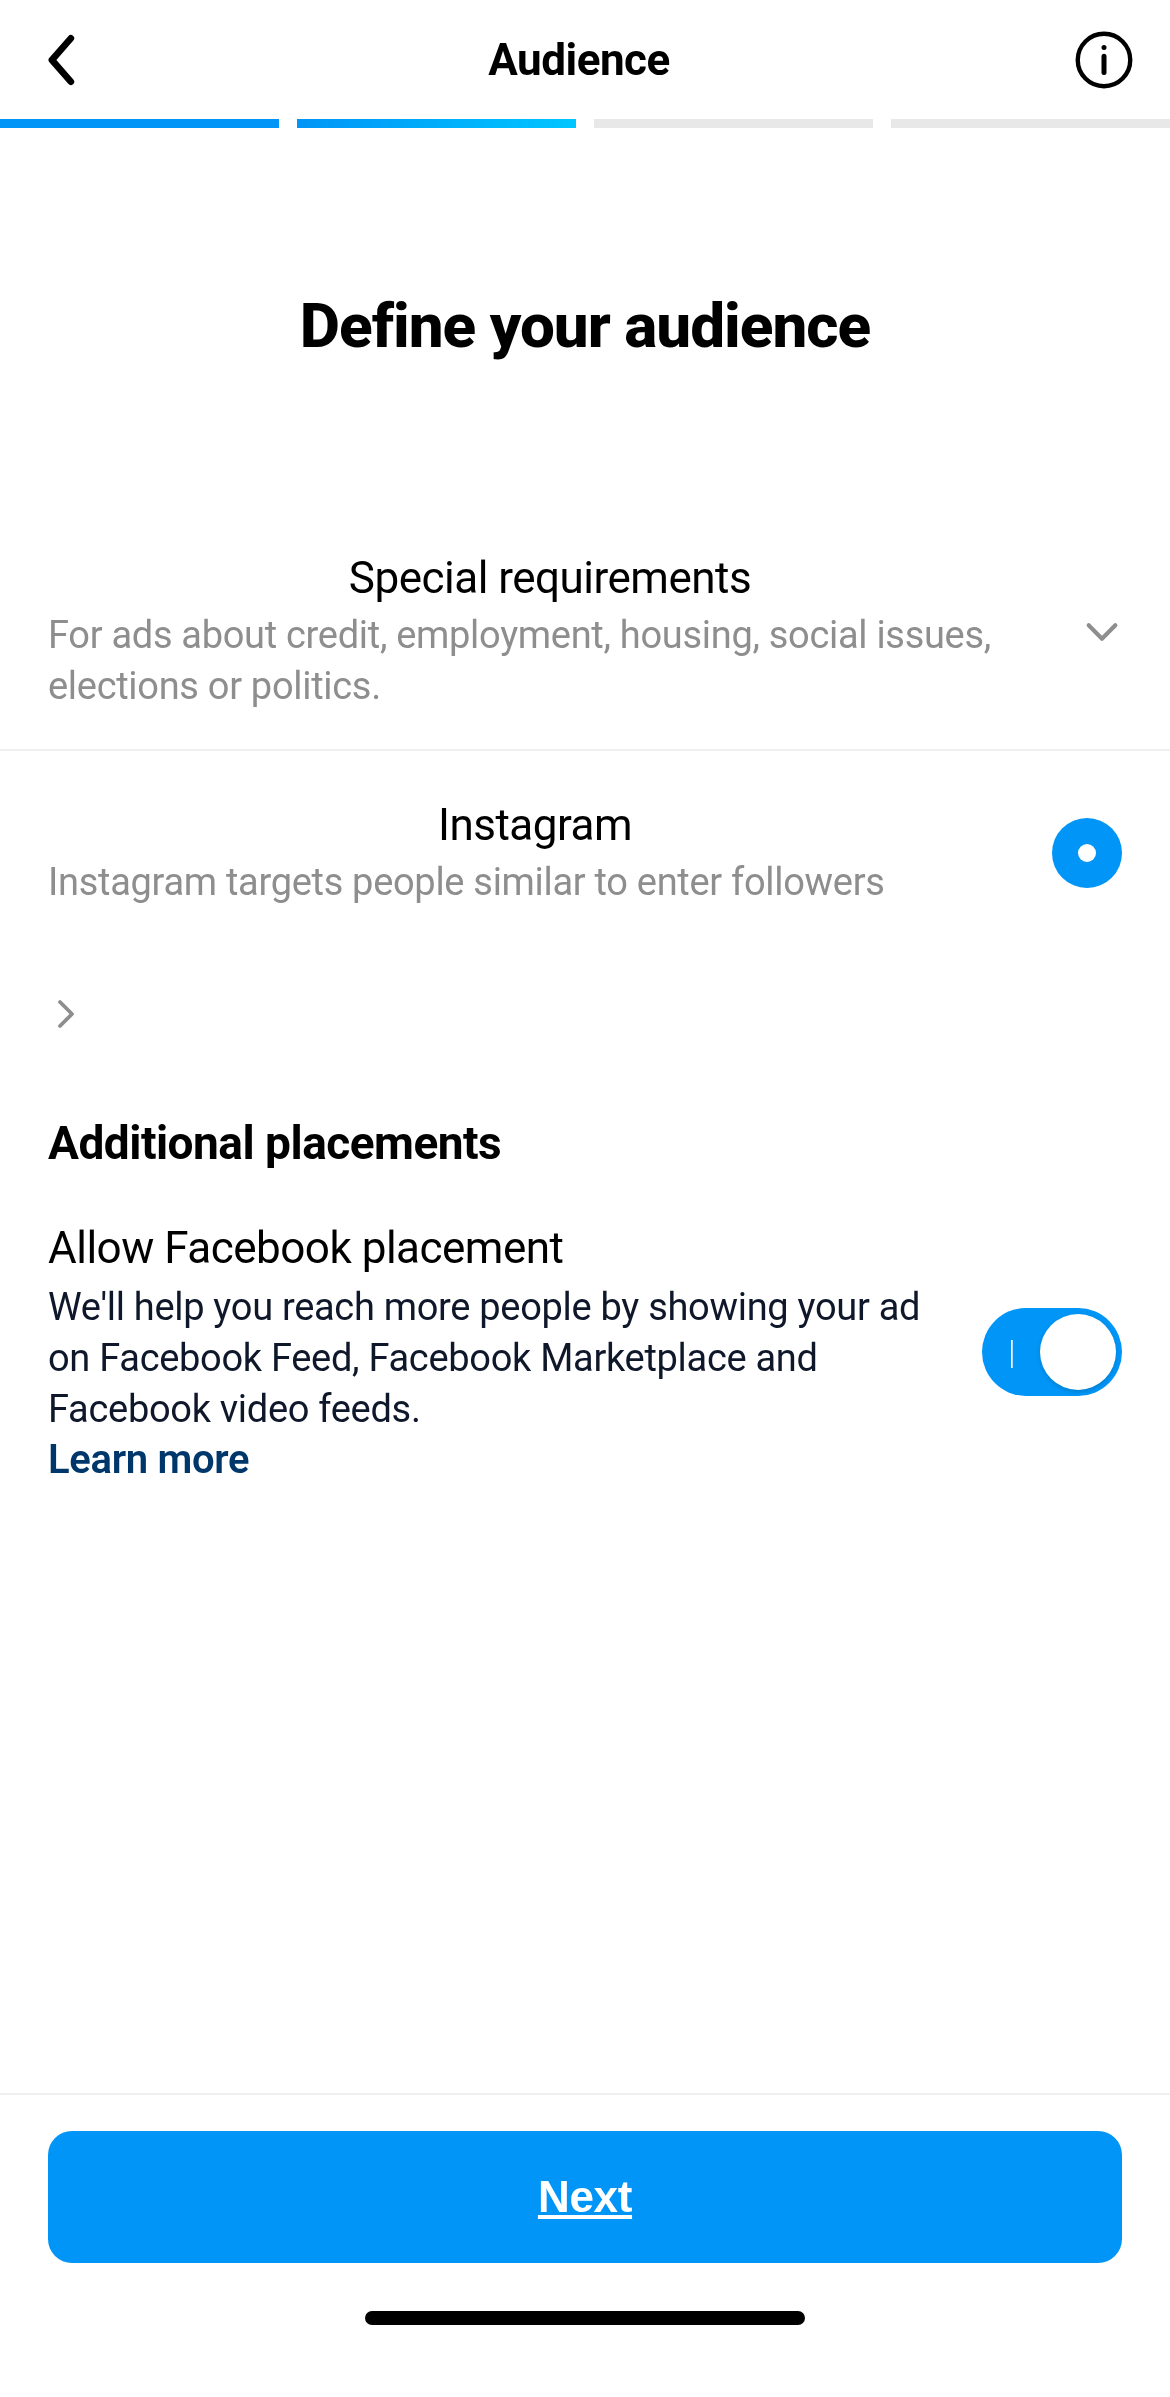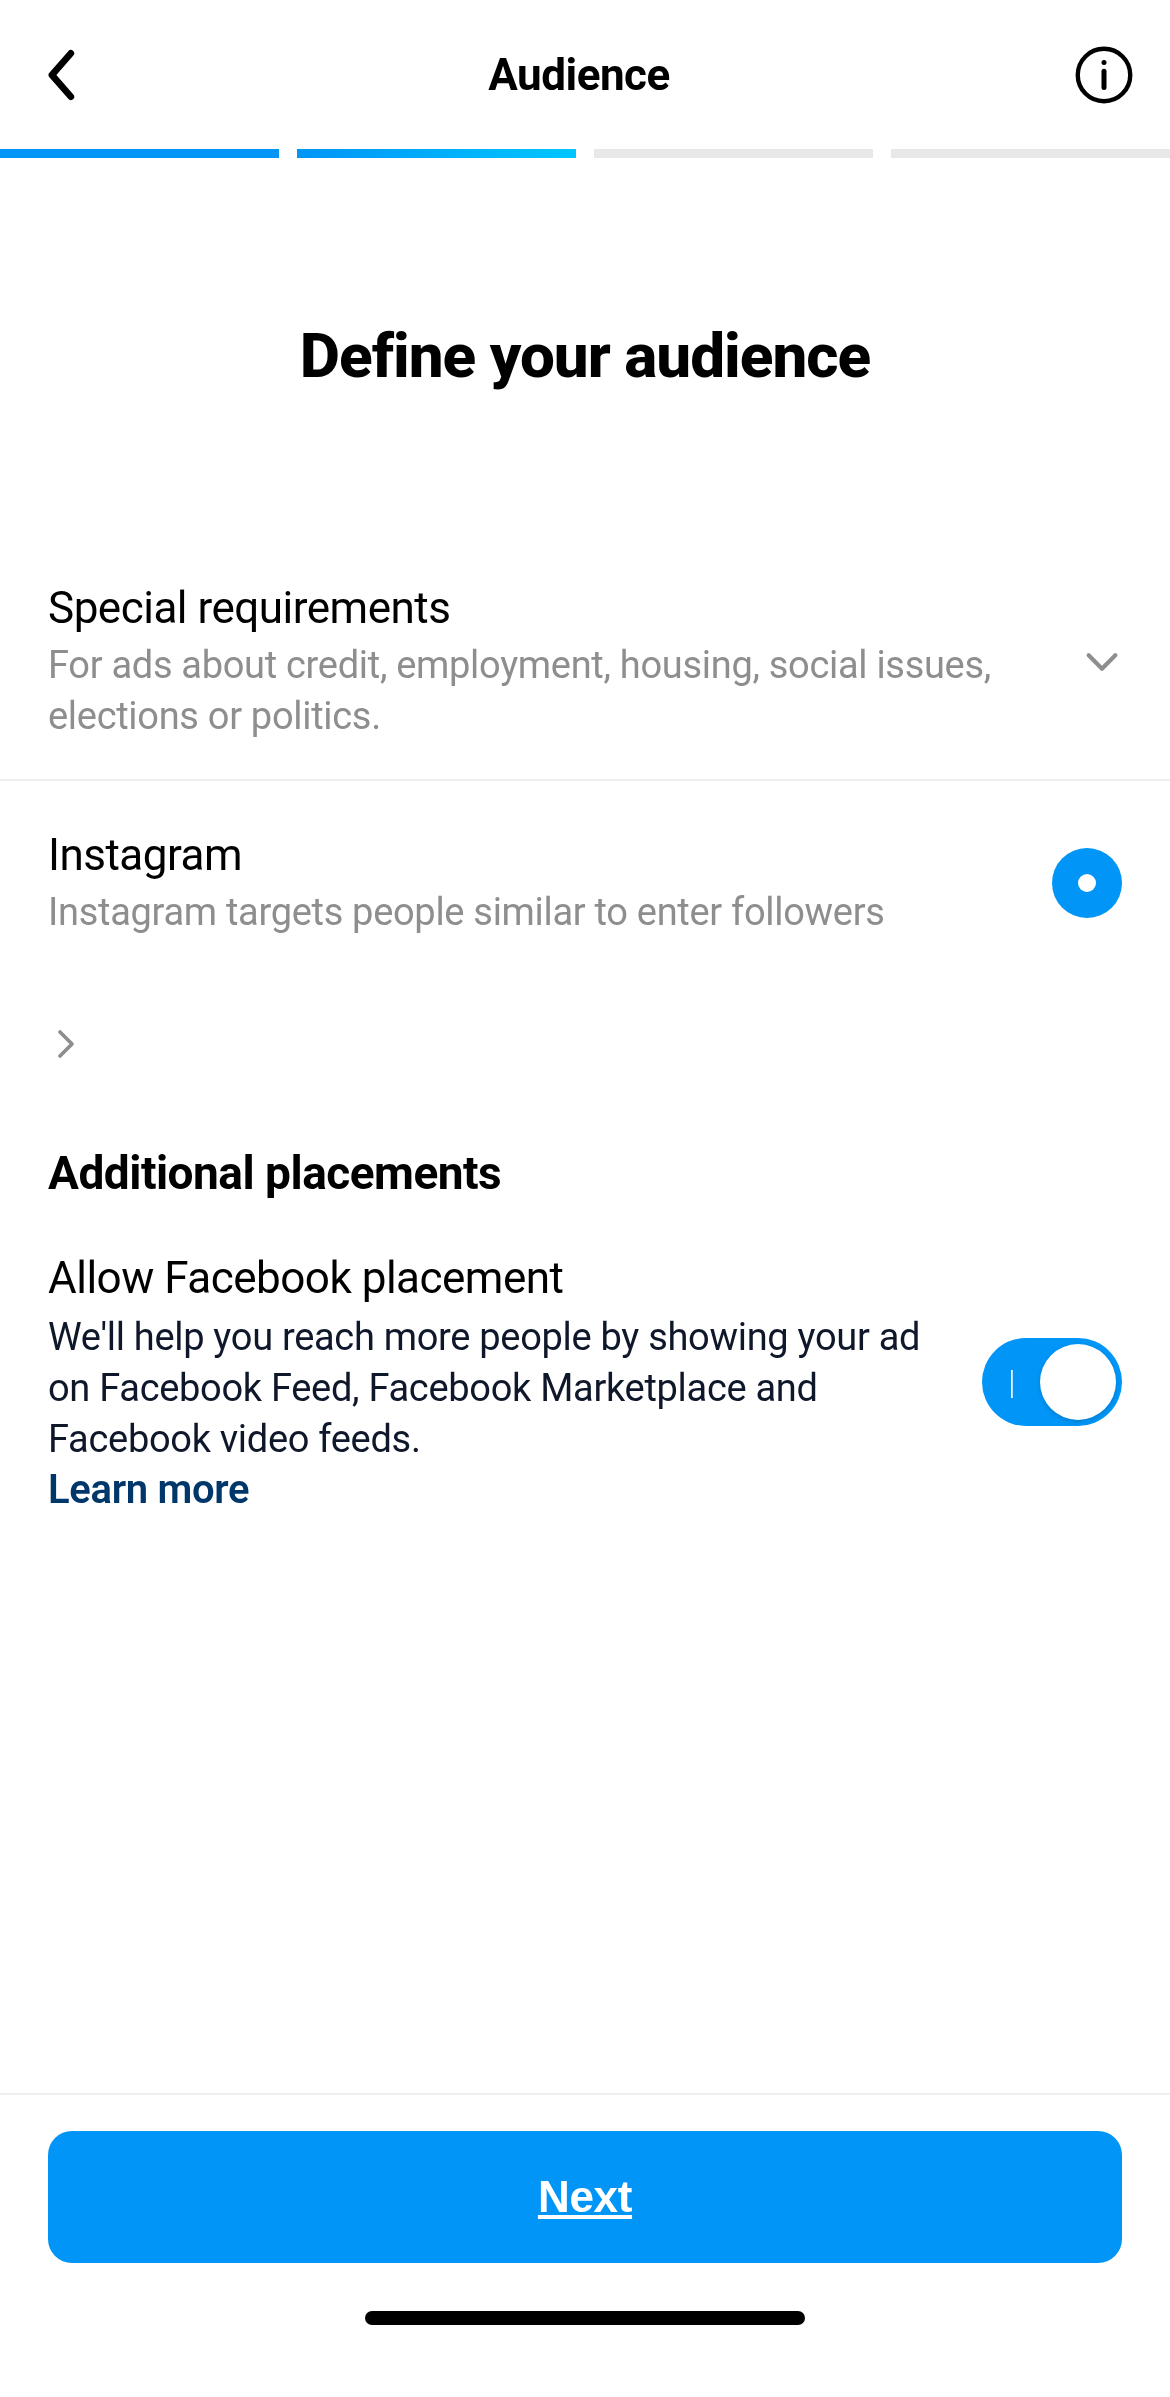--- a/index.html
+++ b/index.html
@@ -11,21 +11,21 @@
     body {
       font-family: -apple-system, BlinkMacSystemFont, "Segoe UI", Roboto, Helvetica, Arial, sans-serif;
       background: #fff;
       width: 1170px;
       height: 2397px;
       position: relative;
       display: flex;
       flex-direction: column;
     }
     .header {
-      height: 149px;
+      height: 119px;
       display: flex;
       align-items: center;
       justify-content: space-between;
       padding: 0 36px;
     }
     .back-btn {
       width: 48px;
       height: 48px;
       display: flex;
       align-items: center;
@@ -86,20 +86,21 @@
     }
     .row-text {
       flex: 1;
     }
     .row-title {
       font-size: 44px;
       font-weight: 400;
       color: #000;
       margin-bottom: 6px;
       letter-spacing: -0.5px;
+      text-align: center;
     }
     .row-sub {
       font-size: 38px;
       font-weight: 400;
       color: #8e8e8e;
       line-height: 1.35;
       letter-spacing: -0.3px;
     }
     .row-icon {
       flex-shrink: 0;

